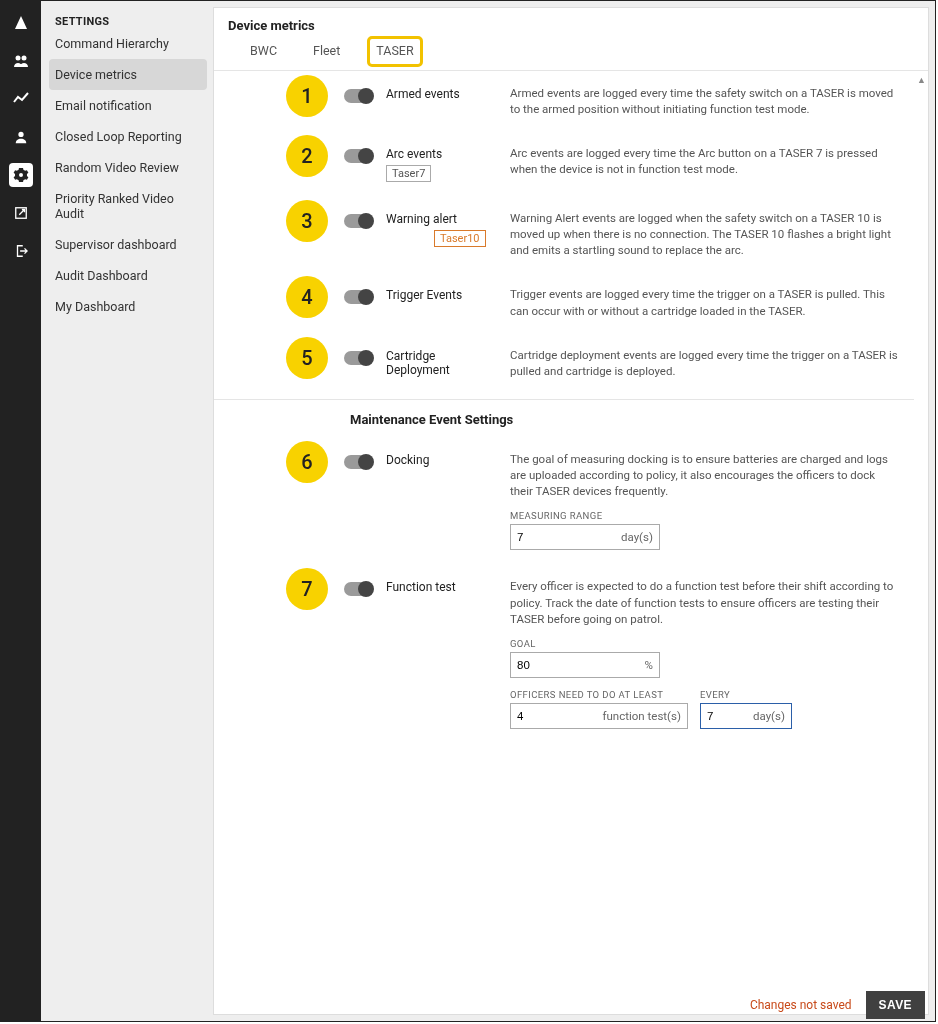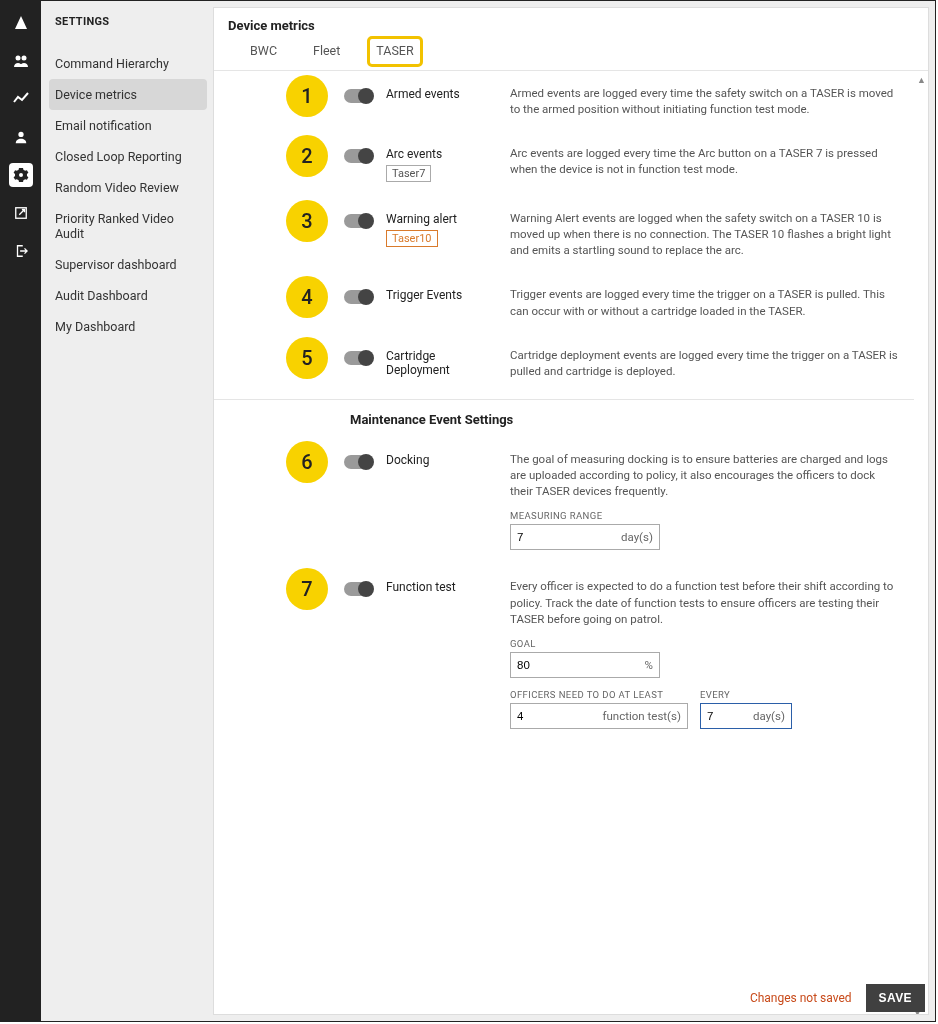--- a/index.html
+++ b/index.html
@@ -2,51 +2,51 @@
 <html><head>
 <meta charset="utf-8">
 <style>
   * { box-sizing: border-box; margin: 0; padding: 0; }
   body { font-family: Roboto, Arial, sans-serif; background: #fff; width: 938px; height: 1024px; overflow: hidden; position: relative; }
   .outer { border: 1px solid #222; width: 936px; height: 1022px; position: relative; display: flex; background: #fff; }
   .iconbar { width: 40px; background: #222; display: flex; flex-direction: column; align-items: center; padding-top: 10px; gap: 14px; }
   .iconbar .ic { width: 24px; height: 24px; display: flex; align-items: center; justify-content: center; color: #fff; font-size: 14px; }
   .iconbar .ic.active { background: #fff; color: #222; border-radius: 4px; }
   .sidebar { width: 170px; background: #eee; padding: 14px 10px 14px 14px; }
-  .sidebar-title { font-size: 11px; font-weight: 700; color: #222; letter-spacing: 0.3px; margin-bottom: 20px; }
+  .sidebar-title { font-size: 11px; font-weight: 700; color: #222; letter-spacing: 0.3px; margin-bottom: 0; }
   .side-item { font-size: 12.5px; color: #333; padding: 8px 6px; margin: 0 -6px; border-radius: 4px; cursor: pointer; }
   .side-item.selected { background: #d7d7d7; }
   .main { flex: 1; background: #eee; padding: 4px 4px 4px 0; display: flex; flex-direction: column; }
   .panel { flex: 1; background: #fff; border: 1px solid #ddd; margin: 2px; padding: 6px 0; position: relative; overflow: hidden; }
   .panel-title { font-size: 13px; font-weight: 700; color: #222; padding: 4px 14px 6px; }
   .tabs { display: flex; gap: 24px; padding: 0 30px 6px; border-bottom: 1px solid #e5e5e5; }
   .tab { font-size: 12.5px; color: #555; padding: 4px 6px 6px; cursor: pointer; }
   .tab.active-highlight { outline: 3px solid #f2c200; border-radius: 2px; }
   .scroll { position: relative; padding-right: 14px; }
   .scroll::after { content: '▲'; position: absolute; right: 2px; top: 4px; font-size: 9px; color: #888; }
   .scroll-bot { position: absolute; right: 6px; bottom: -4px; font-size: 9px; color: #888; }
   .section-head { font-size: 13px; font-weight: 700; color: #222; padding: 10px 0 10px 136px; }
   .row { display: flex; align-items: flex-start; padding: 4px 14px 14px 14px; gap: 10px; }
   .badge { width: 42px; height: 42px; border-radius: 50%; background: #f8d200; display: flex; align-items: center; justify-content: center; font-size: 20px; font-weight: 500; color: #222; flex-shrink: 0; margin-left: 58px; }
   .toggle { width: 28px; height: 14px; border-radius: 8px; background: #9a9a9a; position: relative; margin-top: 14px; margin-left: 6px; margin-right: 4px; flex-shrink: 0; cursor: pointer; }
   .toggle::after { content: ''; width: 16px; height: 16px; border-radius: 50%; background: #444; position: absolute; right: -2px; top: -1px; }
   .toggle-label { font-size: 12px; color: #222; margin-top: 12px; width: 114px; flex-shrink: 0; }
   .chip { display: inline-block; border: 1px solid #aaa; color: #555; font-size: 11px; padding: 1px 5px; margin-top: 4px; }
-  .chip.orange { border-color: #d97a2b; color: #d97a2b; }
+  .chip.orange { border-color: #d97a2b; color: #d97a2b; margin-left: 48px; }
   .desc { font-size: 11.5px; color: #555; line-height: 1.4; flex: 1; margin-top: 10px; }
   .hr { border-top: 1px solid #e5e5e5; margin: 6px 0 2px 0; }
   .field-label { font-size: 9.5px; letter-spacing: 0.4px; color: #666; text-transform: uppercase; margin-top: 10px; margin-bottom: 2px; }
   .input-wrap { display: flex; align-items: center; border: 1px solid #aaa; height: 26px; padding: 0 6px; font-size: 11.5px; color: #444; }
   .input-wrap input { border: none; outline: none; font-size: 11.5px; width: 40px; }
   .input-wrap .unit { color: #666; font-size: 11.5px; }
   .input-wrap.w1 { width: 150px; }
   .input-wrap.w2 { width: 178px; }
   .input-wrap.w3 { width: 92px; }
   .input-wrap.active { border-color: #2b5fa8; border-width: 1.5px; }
-  .footer { position: absolute; right: 10px; bottom: 9px; display: flex; align-items: center; gap: 14px; font-size: 12px; }
+  .footer { position: absolute; right: 10px; bottom: 2px; display: flex; align-items: center; gap: 14px; font-size: 12px; }
   .unsaved { color: #c84a1a; }
   .save-btn { background: #404040; color: #fff; font-size: 12px; font-weight: 600; letter-spacing: 0.4px; border: none; padding: 7px 13px; cursor: pointer; }
   .fields-row { display:flex; gap:12px; }
 </style>
 </head>
 <body>
 
 <div class="outer">
   <div class="iconbar">
     <div class="ic">

